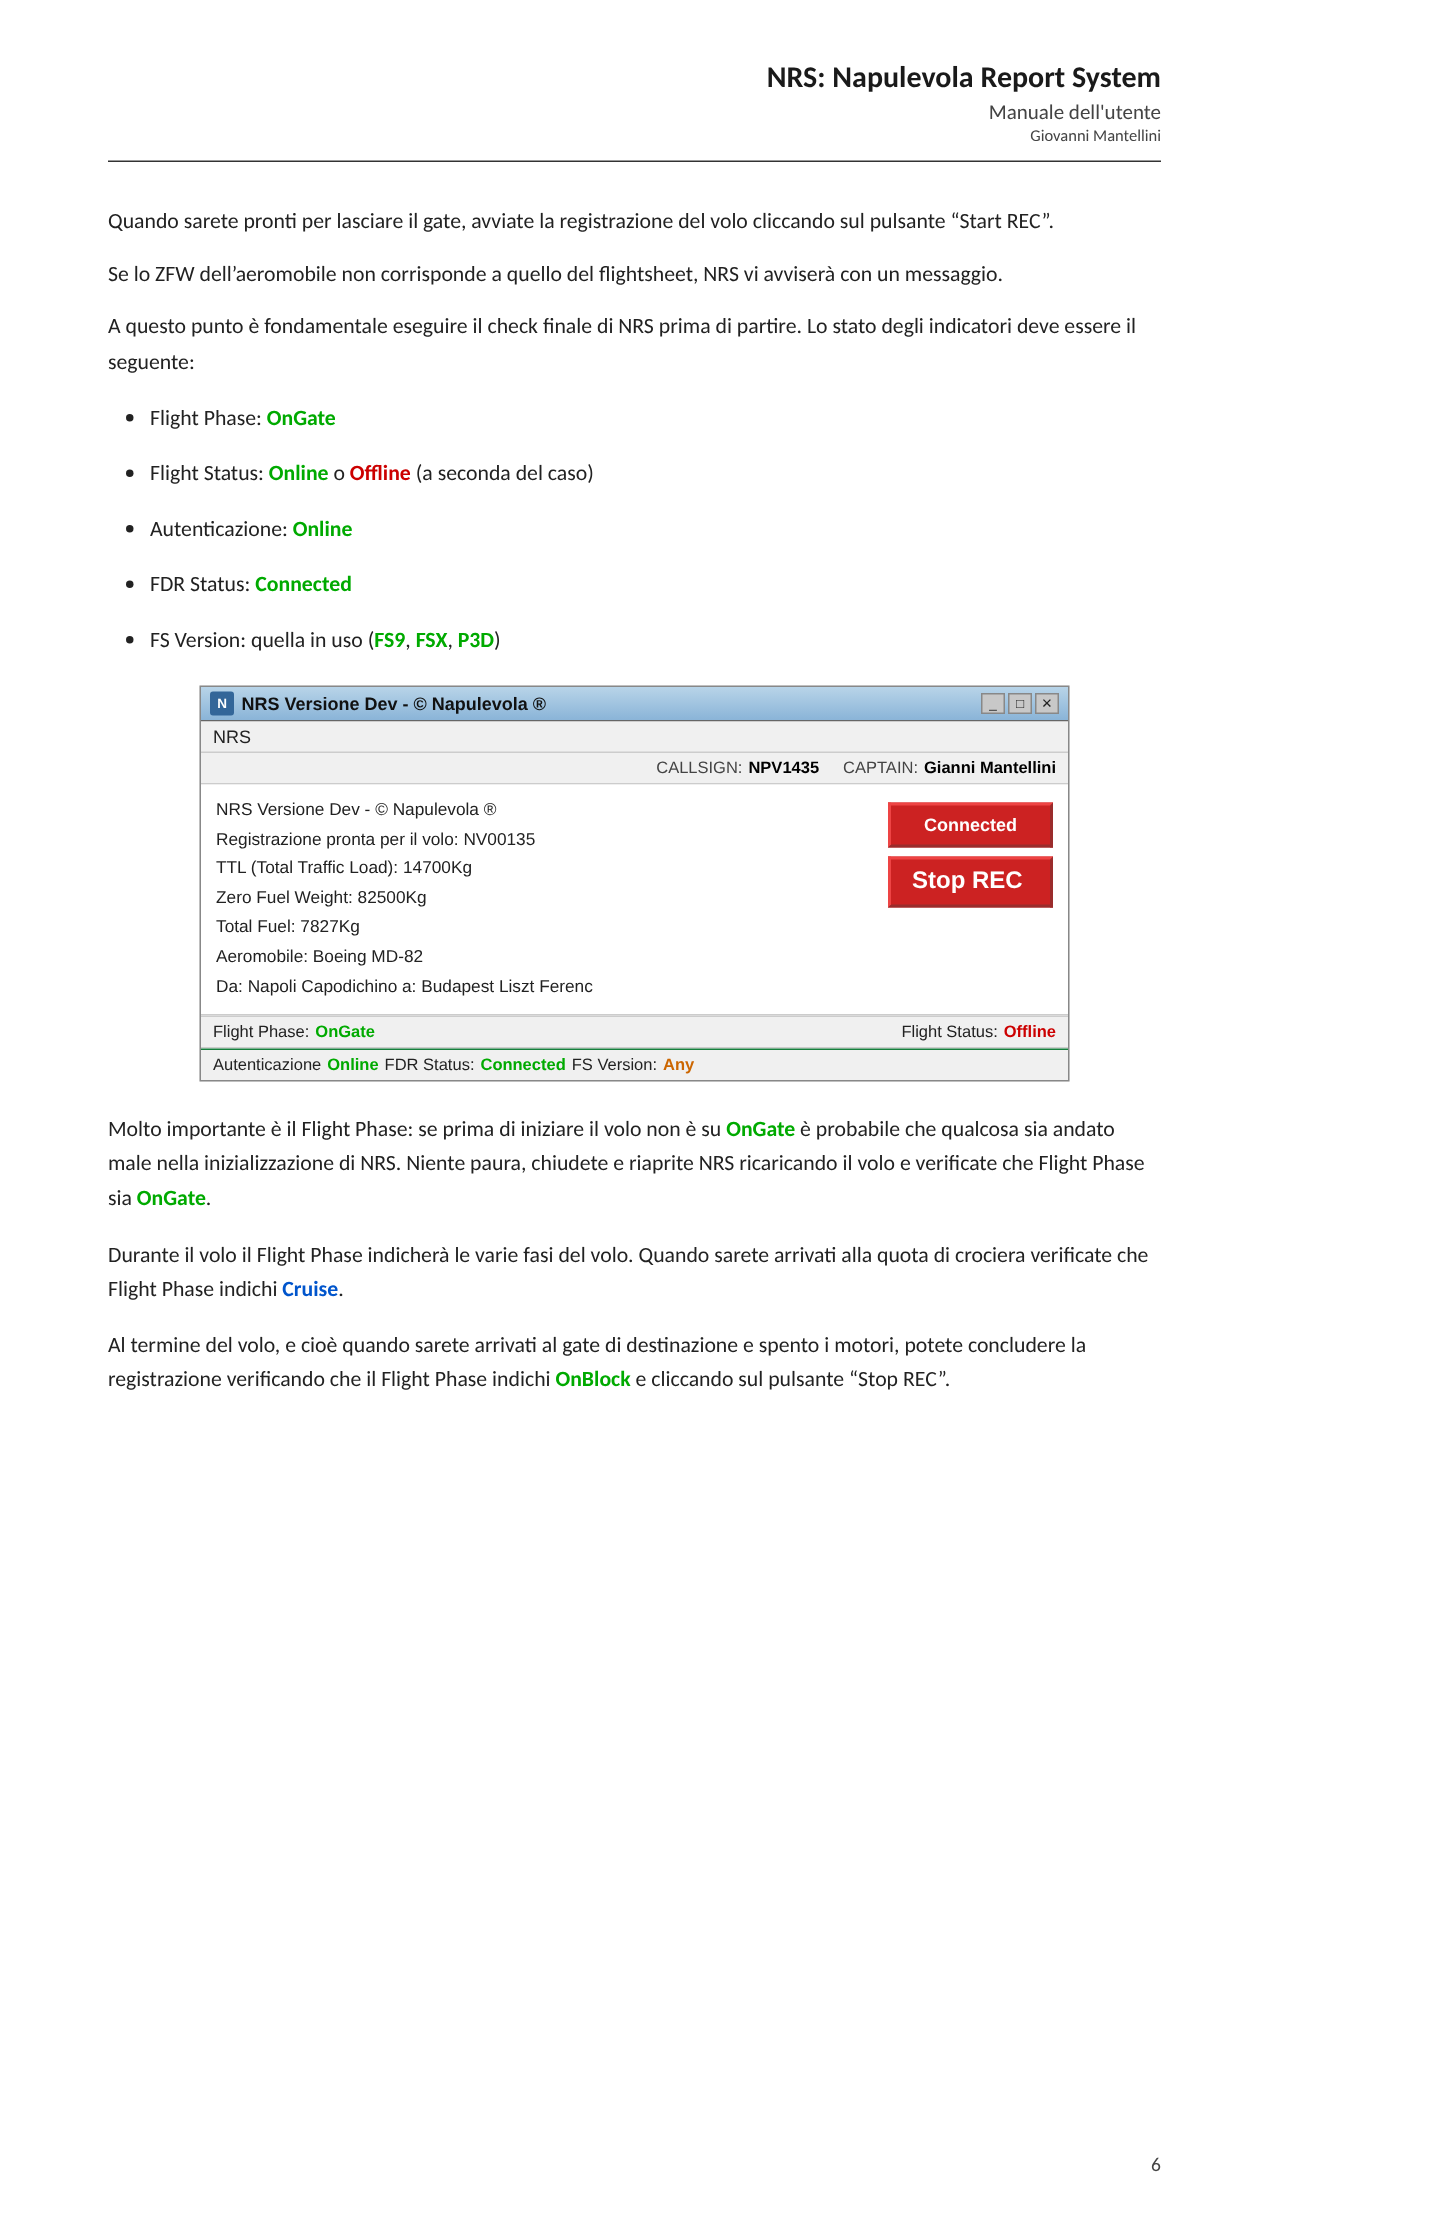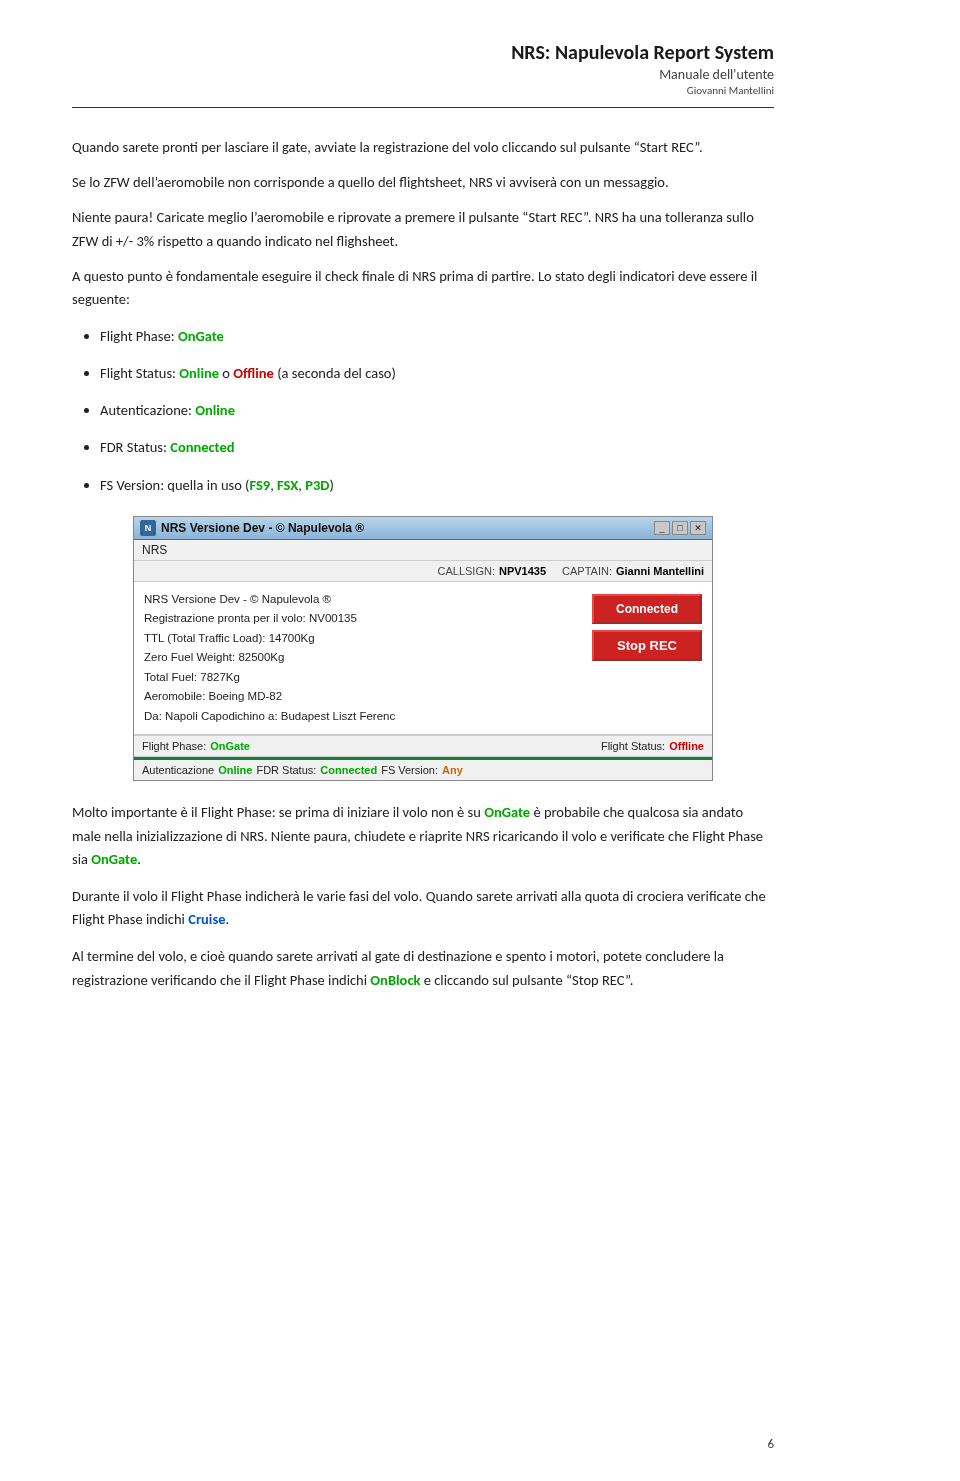--- a/index.html
+++ b/index.html
@@ -206,24 +206,24 @@
       width: 110px;
       text-align: center;
       cursor: pointer;
     }
 
     .nrs-btn-stoprec {
       background: #cc2222;
       color: white;
       border: 2px outset #ee4444;
       padding: 6px 14px;
-      font-size: 13px;
+      font-size: 16px;
       font-weight: bold;
       width: 110px;
-      text-align: center;
+      text-align: left;
       cursor: pointer;
     }
 
     .nrs-status-bar {
       background: #f0f0f0;
       padding: 4px 8px;
       font-size: 11px;
       border-top: 1px solid #ccc;
       border-bottom: 1px solid #ccc;
       display: flex;
@@ -231,21 +231,21 @@
       align-items: center;
     }
 
     .nrs-footer-bar {
       background: #f0f0f0;
       padding: 4px 8px;
       font-size: 11px;
       display: flex;
       gap: 4px;
       align-items: center;
-      border-top: 3px solid #15803d;
+      border-top: 1px solid #15803d;
     }
 
     .page-number {
       position: absolute;
       bottom: 30px;
       right: 72px;
       font-size: 13px;
       color: #444;
     }
 
@@ -261,21 +261,20 @@
   <div class="header">
     <div class="header-title">NRS: Napulevola Report System</div>
     <div class="header-subtitle">Manuale dell'utente</div>
     <div class="header-author">Giovanni Mantellini</div>
   </div>
 
   <p class="body-text">Quando sarete pronti per lasciare il gate, avviate la registrazione del volo cliccando sul pulsante “Start REC”.</p>
 
   <p class="body-text">Se lo ZFW dell’aeromobile non corrisponde a quello del flightsheet, NRS vi avviserà con un messaggio.</p>
 
-  <p class="body-text">Niente paura! Caricate meglio l’aeromobile e riprovate a premere il pulsante “Start REC”. NRS ha una tolleranza sullo ZFW di +/- 3% rispetto a quando indicato nel flighsheet.</p>
 
   <p class="body-text">A questo punto è fondamentale eseguire il check finale di NRS prima di partire. Lo stato degli indicatori deve essere il seguente:</p>
 
   <ul class="bullet-list">
     <li>
       <span>Flight Phase: </span><span class="highlight-green">OnGate</span>
     </li>
     <li>
       <span>Flight Status: </span><span class="highlight-green">Online</span><span> o </span><span class="highlight-red">Offline</span><span> (a seconda del caso)</span>
     </li>

